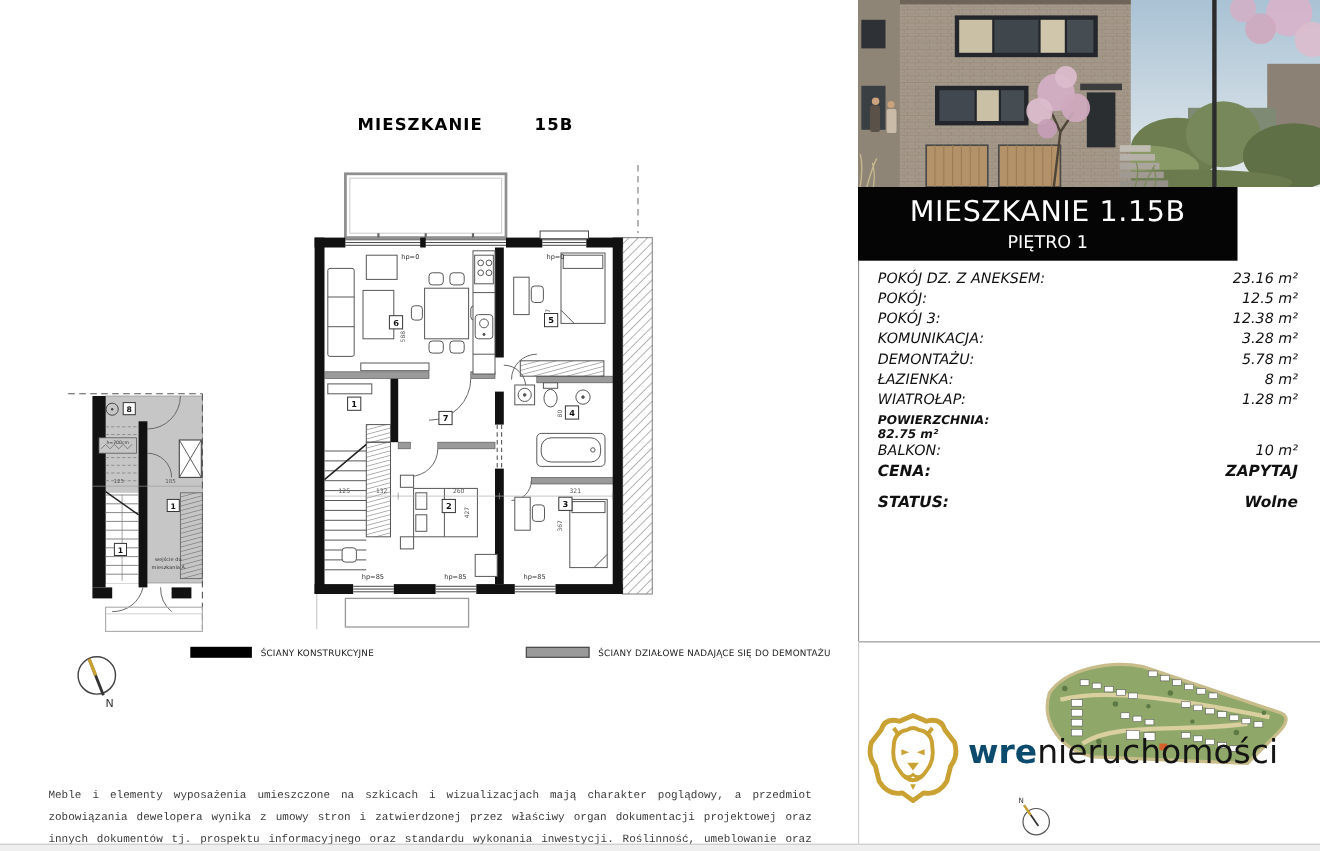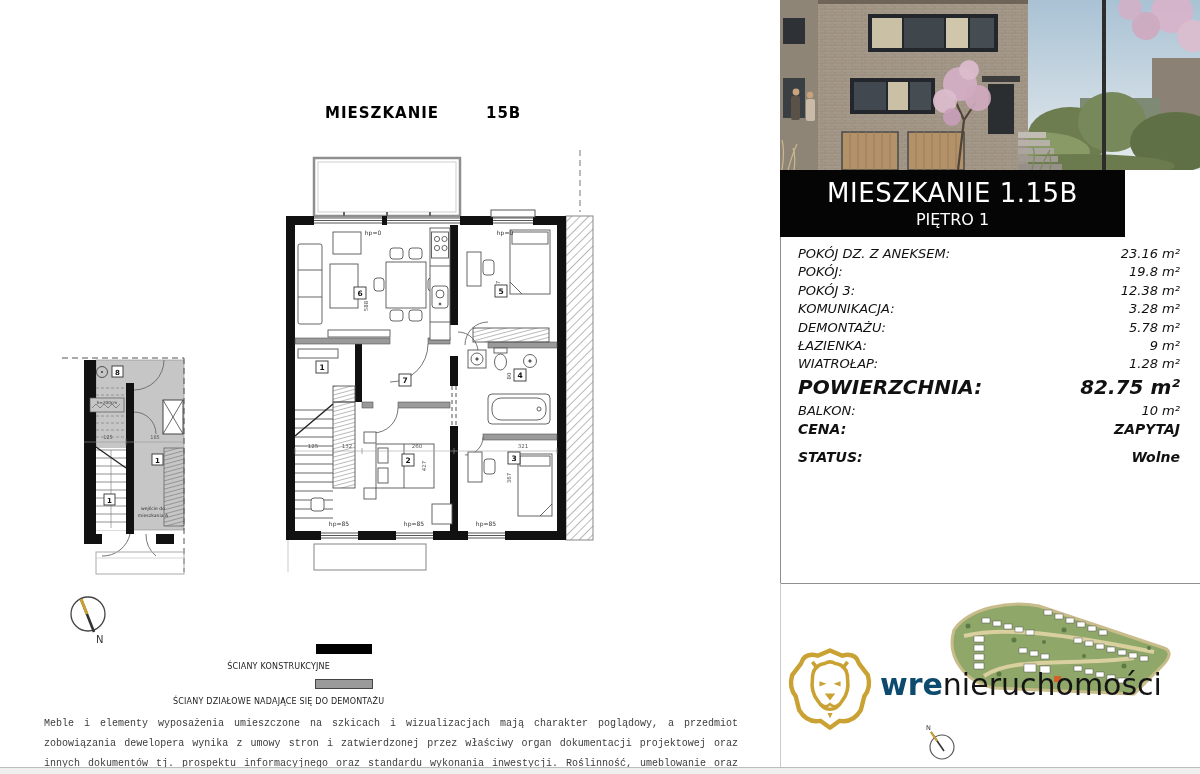--- a/index.html
+++ b/index.html
@@ -17,21 +17,21 @@
   
   .disclaimer{font-size:10px;line-height:20px;color:#3c3c3c;text-align:justify;
               font-family:Liberation Mono, monospace;}
   
   .hdr{background:#050505;color:#fff;text-align:center;}
   .hdr .t1{font-size:26px;letter-spacing:.5px;padding-top:8px;}
   .hdr .t2{font-size:16px;margin-top:2px;}
   .rows{width:382px;font-size:13px;color:#111;}
   .row{display:flex;justify-content:space-between;height:18.4px;align-items:baseline;}
   .row .v{text-align:right;}
-  .row.total{font-weight:bold;font-size:20px;height:23px;}
+  .row.total{font-weight:bold;font-size:11px;height:23px;flex-direction:column;}
   .row.balkon{margin-top:5px;}
   .row.status{margin-top:9px;font-weight:bold;font-size:14px;height:19px;}
   .vline{width:1px;background:#8f8f8f;}
   .hline{height:1px;background:#8f8f8f;}
   .botline{height:1px;background:#bdbdbd;}
   .botstrip{height:7px;background:#efefef;}
   
   .logotext{font-size:30px;line-height:34px;white-space:nowrap;
             font-family:"DejaVu Sans","Liberation Sans",sans-serif;}
   .logotext .gold{color:#0c4a6e;font-weight:bold;}
@@ -375,21 +375,21 @@
     </g>
   </svg>
 
   <svg class="abs" style="left:60px;top:590px;" width="60" height="58" viewBox="0 0 60 58">
     <circle cx="28" cy="24" r="17" fill="none" stroke="#444" stroke-width="1.3"></circle>
     <line x1="21" y1="9" x2="34" y2="42" stroke="#333" stroke-width="2.6"></line>
     <line x1="21" y1="9" x2="27" y2="24" stroke="#C9A233" stroke-width="3"></line>
     <text x="36" y="53" font-size="10" fill="#333">N</text>
   </svg>
 
-  <div class="abs legend" style="left:173px;top:644px;flex-direction:column;">
+  <div class="abs legend" style="left:173px;top:588px;">
     <span class="swatch black"></span>
     <span class="lbl">ŚCIANY KONSTRUKCYJNE</span>
     <span class="swatch gray"></span>
     <span class="lbl">ŚCIANY DZIAŁOWE NADAJĄCE SIĘ DO DEMONTAŻU</span>
   </div>
 
   <div class="abs disclaimer" style="left:44px;top:714px;width:694px;">Meble i elementy wyposażenia umieszczone na szkicach i wizualizacjach mają charakter poglądowy, a przedmiot zobowiązania dewelopera wynika z umowy stron i zatwierdzonej przez właściwy organ dokumentacji projektowej oraz innych dokumentów tj. prospektu informacyjnego oraz standardu wykonania inwestycji. Roślinność, umeblowanie oraz wyposażenie stanowią tylko element aranżacji, nie są częścią oferty, wzorca przedstawiającego gotowy produkt itp. Kolorystyka przedstawionych materiałów wynika z dokumentacji wykonawczej (np. według skali RAL) ze wszystkimi jej zmianami. Wymiary pomieszczeń widoczne na szkicu zostały przepisane z dokumentacji projektowej i mogą nie być zgodne z rzeczywistością.</div>
 
   <svg class="abs" style="left:780px;top:0;" width="420" height="170" viewBox="0 0 420 170">
     <defs>
@@ -483,37 +483,37 @@
   <div class="abs hline" style="left:780px;top:583px;width:420px;"></div>
   <div class="abs" style="left:780px;top:583px;height:184px;width:1px;background:#ccc;"></div>
 
   <div class="abs rows" style="left:798px;top:246px;font-style:italic;">
     <div class="row">
         <span>POKÓJ DZ. Z ANEKSEM:</span>
         <span class="v">23.16 m²</span>
       </div>
     <div class="row">
         <span>POKÓJ:</span>
-        <span class="v">19.8 m²</span>
+        <span class="v">12.5 m²</span>
       </div>
     <div class="row">
         <span>POKÓJ 3:</span>
         <span class="v">12.38 m²</span>
       </div>
     <div class="row">
         <span>KOMUNIKACJA:</span>
         <span class="v">3.28 m²</span>
       </div>
     <div class="row">
         <span>DEMONTAŻU:</span>
         <span class="v">5.78 m²</span>
       </div>
     <div class="row">
         <span>ŁAZIENKA:</span>
-        <span class="v">9 m²</span>
+        <span class="v">8 m²</span>
       </div>
     <div class="row">
         <span>WIATROŁAP:</span>
         <span class="v">1.28 m²</span>
       </div>
     <div class="row total">
         <span>POWIERZCHNIA:</span>
         <span class="v">82.75 m²</span>
       </div>
     <div class="row balkon">

